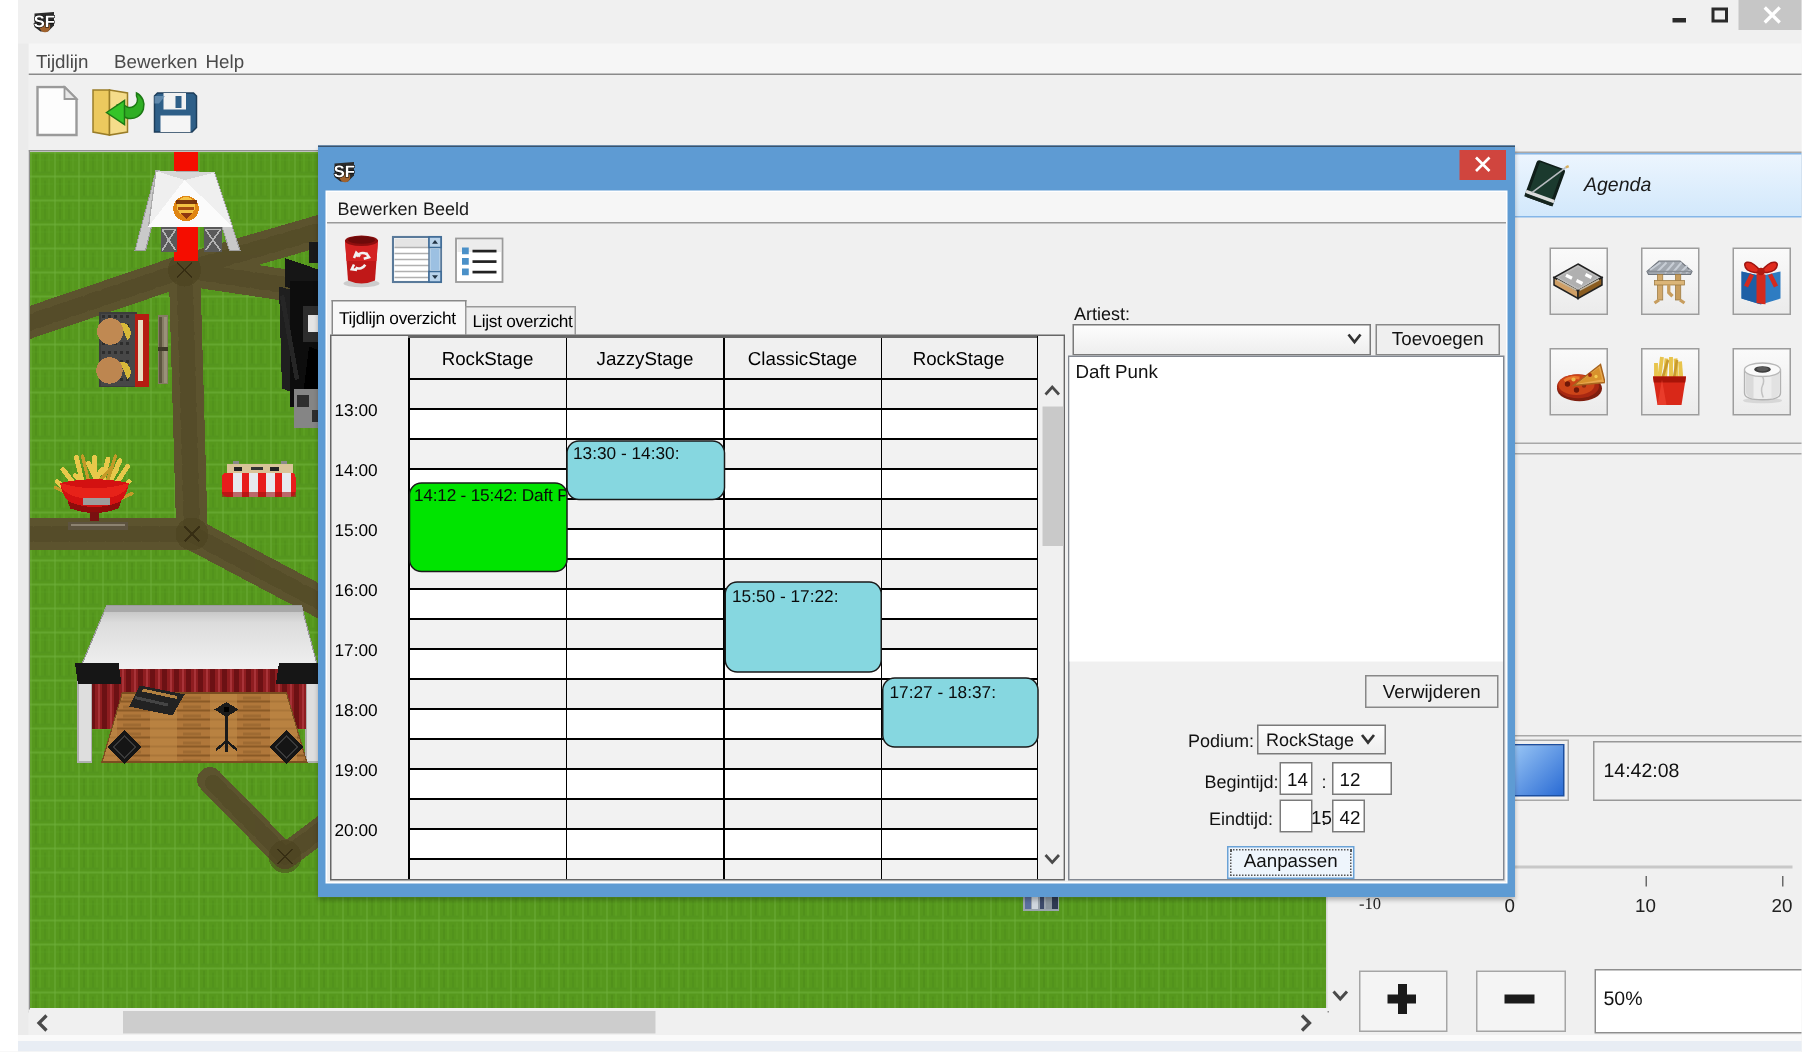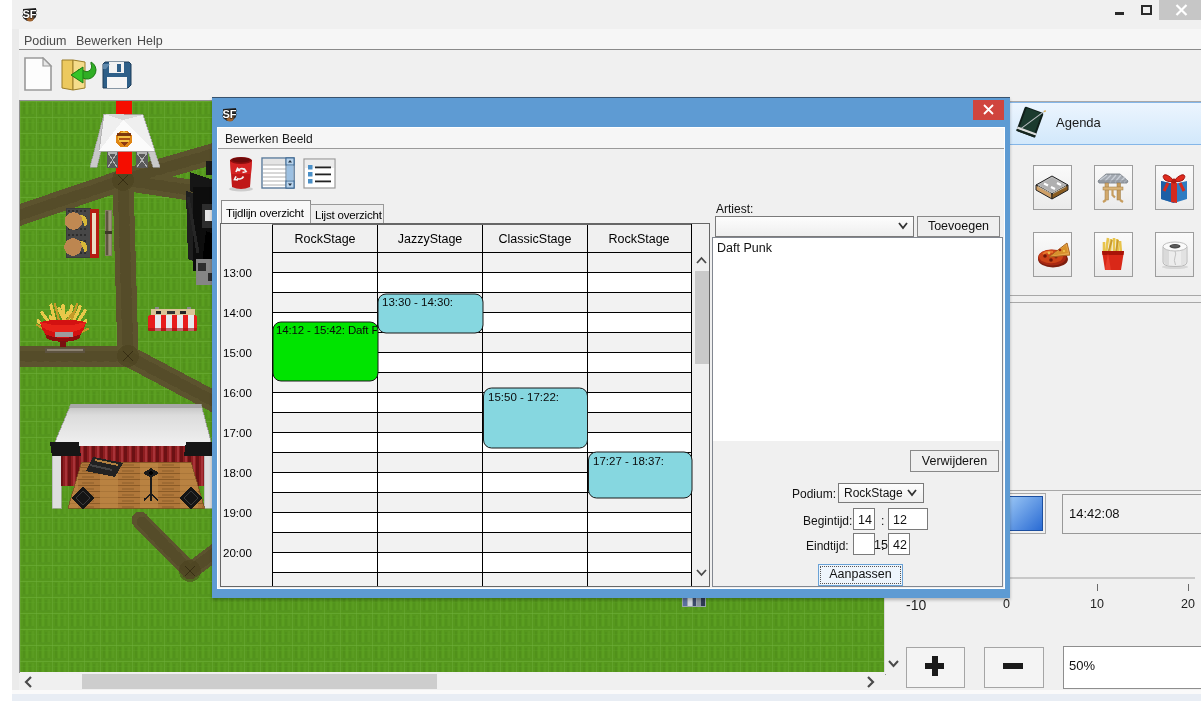--- a/index.html
+++ b/index.html
@@ -20,21 +20,21 @@
 
   <div class="abs" style="left:1103px;top:12px;width:9px;height:3px;background:#2a2a2a;"></div>
   <div class="abs" style="left:1129px;top:5px;width:7px;height:6px;border:2px solid #2a2a2a;"></div>
   <div class="abs" style="left:1147px;top:0;width:45px;height:20px;background:#c6c6c6;"></div>
   <svg class="abs" style="left:1163px;top:4px" width="13" height="12" viewBox="0 0 13 12">
     <path d="M1.5 1 L11.5 11 M11.5 1 L1.5 11" stroke="#fff" stroke-width="2.2"></path>
   </svg>
 
   <div class="abs" style="left:7px;top:29px;width:1184px;height:21px;background:#f6f6f6;"></div>
   <div class="abs" style="left:7px;top:49px;width:1184px;height:1px;background:#8a8a8a;"></div>
-  <div class="txt" style="left:12px;top:34px;font-size:12.5px;color:#4a4a4a;">Podium</div>
+  <div class="txt" style="left:12px;top:34px;font-size:12.5px;color:#4a4a4a;">Tijdlijn</div>
   <div class="txt" style="left:64px;top:34px;font-size:12.5px;color:#4a4a4a;">Bewerken</div>
   <div class="txt" style="left:125px;top:34px;font-size:12.5px;color:#4a4a4a;">Help</div>
 
   <svg class="abs" style="left:12px;top:57px" width="110" height="35" viewBox="0 0 110 35">
 
     <path d="M1 1 L19 1 L27 9 L27 33 L1 33 Z" fill="#fdfdfd" stroke="#9a9a9a" stroke-width="1.6"></path>
     <path d="M19 1 L19 9 L27 9 Z" fill="#e8e8e8" stroke="#9a9a9a" stroke-width="1.2"></path>
 
     <g transform="translate(37,0)">
       <path d="M1 3 L12 3 L12 33 L1 31 Z" fill="#ecc95e" stroke="#9a7d28" stroke-width="1"></path>
@@ -268,21 +268,21 @@
   <svg class="abs" style="left:1002px;top:106px" width="33" height="33" viewBox="0 0 33 33">
     <g transform="rotate(20 16 16)">
       <rect x="6" y="3" width="20" height="26" rx="2" fill="#101f1a"></rect>
       <rect x="8" y="4" width="16" height="24" rx="1" fill="#1b3a2e"></rect>
       <rect x="6" y="24.5" width="20" height="2.2" fill="#dcdcdc"></rect>
       <rect x="6" y="27" width="20" height="2" fill="#15241e"></rect>
       <path d="M25.5 1.5 L10 25" stroke="#b8bcc0" stroke-width="1.1"></path>
       <path d="M25.5 1.5 L27 0" stroke="#d8b060" stroke-width="1.6"></path>
     </g>
   </svg>
-  <div class="txt" style="left:1044px;top:115px;font-size:13px;color:#1a1a1a;">Agenda</div>
+  <div class="txt" style="left:1044px;top:115px;font-size:13px;color:#1a1a1a;font-style:italic;">Agenda</div>
 
   <div class="abs" style="left:1021px;top:165px;width:37px;height:43px;border:1px solid #9d9d9d;background:linear-gradient(#fafafa,#ebebeb);"></div>
   <div class="abs" style="left:1082px;top:165px;width:37px;height:43px;border:1px solid #9d9d9d;background:linear-gradient(#fafafa,#ebebeb);"></div>
   <div class="abs" style="left:1143px;top:165px;width:37px;height:43px;border:1px solid #9d9d9d;background:linear-gradient(#fafafa,#ebebeb);"></div>
   <div class="abs" style="left:1021px;top:232px;width:37px;height:43px;border:1px solid #9d9d9d;background:linear-gradient(#fafafa,#ebebeb);"></div>
   <div class="abs" style="left:1082px;top:232px;width:37px;height:43px;border:1px solid #9d9d9d;background:linear-gradient(#fafafa,#ebebeb);"></div>
   <div class="abs" style="left:1143px;top:232px;width:37px;height:43px;border:1px solid #9d9d9d;background:linear-gradient(#fafafa,#ebebeb);"></div>
 
   <svg class="abs" style="left:1023px;top:175px" width="34" height="26" viewBox="0 0 34 26">
     <path d="M17 1 L33 10 L17 19 L1 10 Z" fill="#bcbcbc" stroke="#222" stroke-width="1"></path>
@@ -361,21 +361,21 @@
   <div class="abs" style="left:985px;top:493px;width:47px;height:39px;border:1px solid #a8a8a8;background:#f0f0f0;"></div>
   <div class="abs" style="left:994px;top:496px;width:35px;height:33px;background:linear-gradient(135deg,#9cc8f6,#2a6bd4);border:1px solid #1c4fa0;"></div>
   <div class="abs" style="left:1050px;top:494px;width:140px;height:38px;border:1px solid #989898;background:#f1f1f1;"></div>
   <div class="txt" style="left:1057px;top:506px;font-size:13px;color:#111;">14:42:08</div>
 
   <div class="abs" style="left:903px;top:577px;width:280px;height:2px;background:#c8c8c8;"></div>
   <div class="abs" style="left:903px;top:584px;width:1px;height:7px;background:#6a6a6a;"></div>
   <div class="abs" style="left:994px;top:584px;width:1px;height:7px;background:#6a6a6a;"></div>
   <div class="abs" style="left:1085px;top:584px;width:1px;height:7px;background:#6a6a6a;"></div>
   <div class="abs" style="left:1176px;top:584px;width:1px;height:7px;background:#6a6a6a;"></div>
-  <div class="txt" style="left:894px;top:597px;font-size:14px;color:#222;">-10</div>
+  <div class="txt" style="left:894px;top:597px;font-size:11px;color:#222;font-family:Liberation Serif, serif;">-10</div>
   <div class="txt" style="left:991px;top:597px;font-size:12.5px;color:#222;">0</div>
   <div class="txt" style="left:1078px;top:597px;font-size:12.5px;color:#222;">10</div>
   <div class="txt" style="left:1169px;top:597px;font-size:12.5px;color:#222;">20</div>
 
   <div class="abs" style="left:894px;top:647px;width:57px;height:39px;border:1px solid #a5a5a5;background:#f4f4f4;"></div>
   <div class="abs" style="left:913px;top:663px;width:19px;height:6px;background:#1a1a1a;"></div>
   <div class="abs" style="left:920px;top:656px;width:6px;height:20px;background:#1a1a1a;"></div>
   <div class="abs" style="left:972px;top:647px;width:58px;height:39px;border:1px solid #a5a5a5;background:#f4f4f4;"></div>
   <div class="abs" style="left:991px;top:663px;width:20px;height:6px;background:#1a1a1a;"></div>
   <div class="abs" style="left:1051px;top:646px;width:138px;height:41px;border:1px solid #8e8e8e;background:#fff;"></div>

